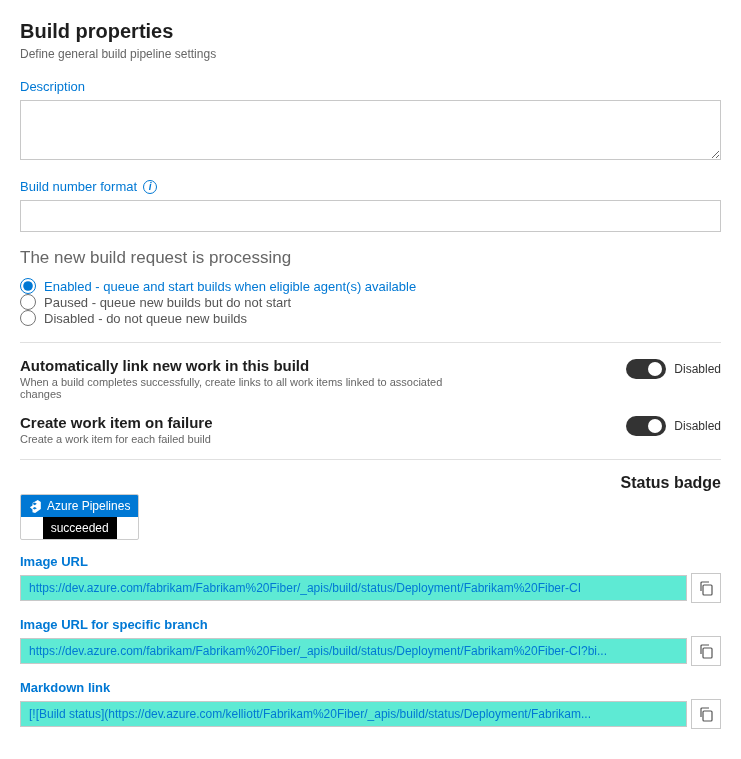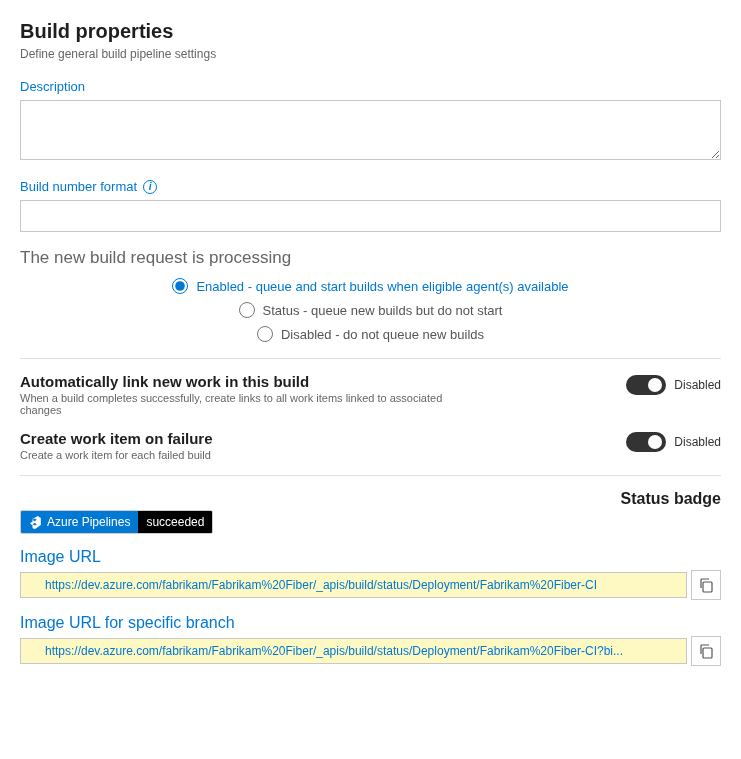--- a/index.html
+++ b/index.html
@@ -63,23 +63,21 @@
     }
     .status-text {
       font-size: 17px;
       color: #666;
       margin-bottom: 10px;
       margin-top: 6px;
     }
     .radio-group {
       display: flex;
       flex-direction: column;
-      gap: 8px;
       margin-bottom: 16px;
-      align-items: center;
     }
     .radio-item {
       display: flex;
       align-items: center;
       gap: 8px;
       font-size: 13px;
       cursor: pointer;
     }
     .radio-item input[type="radio"] {
       width: 16px;
@@ -153,20 +151,21 @@
       text-align: right;
     }
     .badge-preview {
       display: inline-flex;
       align-items: center;
       border: 1px solid #ccc;
       border-radius: 2px;
       overflow: hidden;
       font-size: 12px;
       margin-bottom: 14px;
+      flex-direction: column;
     }
     .badge-azure {
       background: #0078d4;
       color: #fff;
       padding: 4px 8px;
       display: flex;
       align-items: center;
       gap: 4px;
       font-size: 12px;
     }
@@ -177,38 +176,38 @@
     .badge-succeeded {
       background: #000000;
       color: #fff;
       padding: 4px 8px;
       font-size: 12px;
     }
     .url-section {
       margin-bottom: 14px;
     }
     .url-label {
-      font-size: 16px;
+      font-size: 13px;
       color: #0078d4;
       margin-bottom: 4px;
-      font-weight: 400;
+      font-weight: 700;
     }
     .url-input-row {
       display: flex;
       align-items: center;
       gap: 4px;
     }
     .url-input {
       flex: 1;
       border: 1px solid #c8c8c8;
-      padding: 5px 24px;
+      padding: 5px 8px;
       font-size: 12px;
       color: #0078d4;
       outline: none;
-      background: #fef9c3;
+      background: #5eead4;
       white-space: nowrap;
       overflow: hidden;
       text-overflow: ellipsis;
     }
     .copy-btn {
       width: 30px;
       height: 30px;
       border: 1px solid #c8c8c8;
       background: #fff;
       cursor: pointer;
@@ -253,21 +252,21 @@
 
 <div class="status-text">The new build request is processing</div>
 
 <div class="radio-group">
   <label class="radio-item">
     <input type="radio" name="queueStatus" checked="" style="">
     <span class="radio-label-enabled">Enabled - queue and start builds when eligible agent(s) available</span>
   </label>
   <label class="radio-item">
     <input type="radio" name="queueStatus" style="">
-    <span class="radio-label-normal">Status - queue new builds but do not start</span>
+    <span class="radio-label-normal">Paused - queue new builds but do not start</span>
   </label>
   <label class="radio-item">
     <input type="radio" name="queueStatus" style="">
     <span class="radio-label-normal">Disabled - do not queue new builds</span>
   </label>
 </div>
 
 <hr class="divider">
 
 <div class="toggle-section">
@@ -334,13 +333,25 @@
       <button class="copy-btn" title="Copy">
         <svg class="copy-icon-svg" viewBox="0 0 16 16" xmlns="http://www.w3.org/2000/svg">
           <rect x="5" y="5" width="9" height="10" rx="1" stroke="#555" stroke-width="1.2" fill="none"></rect>
           <path d="M3 11V3a1 1 0 011-1h7" stroke="#555" stroke-width="1.2" fill="none"></path>
         </svg>
       </button>
     </div>
   </div>
 
   
+  <div class="url-section">
+    <div class="url-label">Markdown link</div>
+    <div class="url-input-row">
+      <input type="text" class="url-input" readonly="" value="[![Build status](https://dev.azure.com/kelliott/Fabrikam%20Fiber/_apis/build/status/Deployment/Fabrikam..." style="">
+      <button class="copy-btn" title="Copy">
+        <svg class="copy-icon-svg" viewBox="0 0 16 16" xmlns="http://www.w3.org/2000/svg">
+          <rect x="5" y="5" width="9" height="10" rx="1" stroke="#555" stroke-width="1.2" fill="none"></rect>
+          <path d="M3 11V3a1 1 0 011-1h7" stroke="#555" stroke-width="1.2" fill="none"></path>
+        </svg>
+      </button>
+    </div>
+  </div>
 </div>
 
 </body></html>

